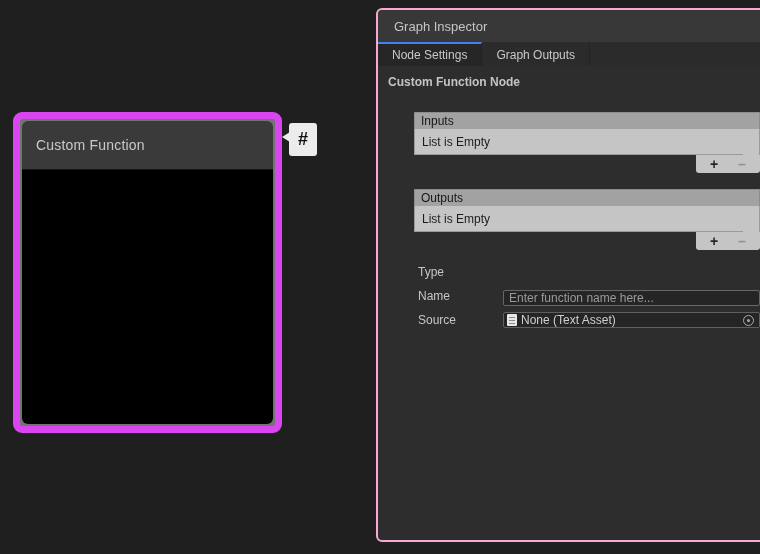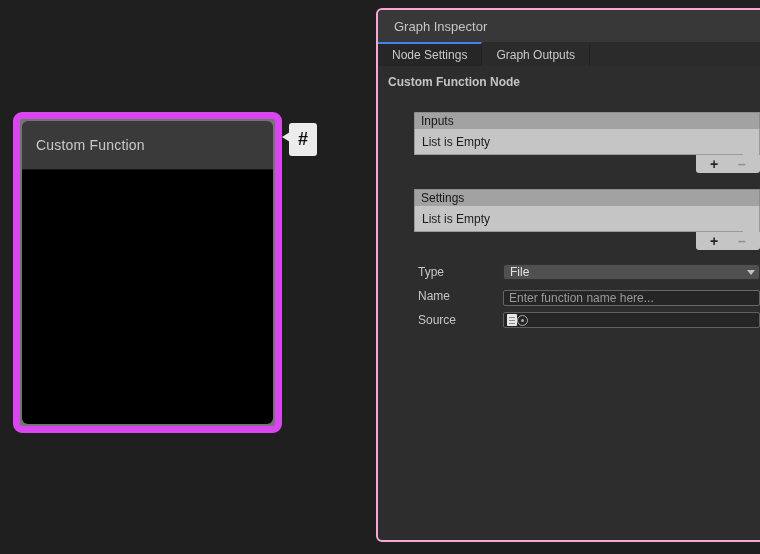--- a/index.html
+++ b/index.html
@@ -175,57 +175,52 @@
       <div class="rlist-footerrow">
         <div class="rlist-footer">
           <span class="rlist-btn add">+</span>
           <span class="rlist-btn remove">–</span>
         </div>
       </div>
     </div>
 
     <div class="rlist second">
       <div class="rlist-header">
-        <span>Settings</span>
+        <span>Outputs</span>
       </div>
       <div class="rlist-body">
         <span>List is Empty</span>
       </div>
       <div class="rlist-footerrow">
         <div class="rlist-footer">
           <span class="rlist-btn add">+</span>
           <span class="rlist-btn remove">–</span>
         </div>
       </div>
     </div>
 
     <div class="form">
 
       <div class="frow">
         <span class="flabel">Type</span>
-        <div class="fcontrol">
-          <div class="dropdown">
-            <span>File</span>
-            <i class="dd-arrow"></i>
-          </div>
-        </div>
       </div>
 
       <div class="frow">
         <span class="flabel">Name</span>
         <div class="fcontrol">
           <input class="textfield" type="text" placeholder="Enter function name here..." style="">
         </div>
       </div>
 
       <div class="frow">
         <span class="flabel">Source</span>
         <div class="fcontrol">
           <div class="objectfield">
             <i class="doc-icon"></i>
+            <span class="obj-text">None (Text Asset)</span>
             <i class="picker-icon"></i>
           </div>
         </div>
       </div>
 
     </div>
   </div>
 </div>
 
 </body></html>

